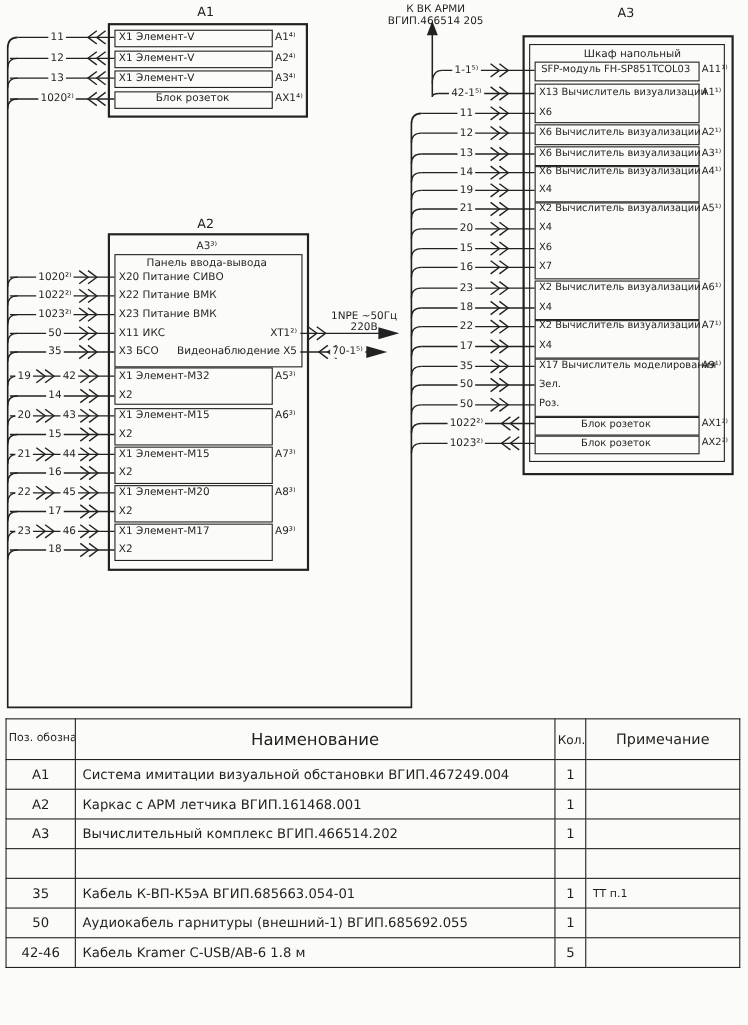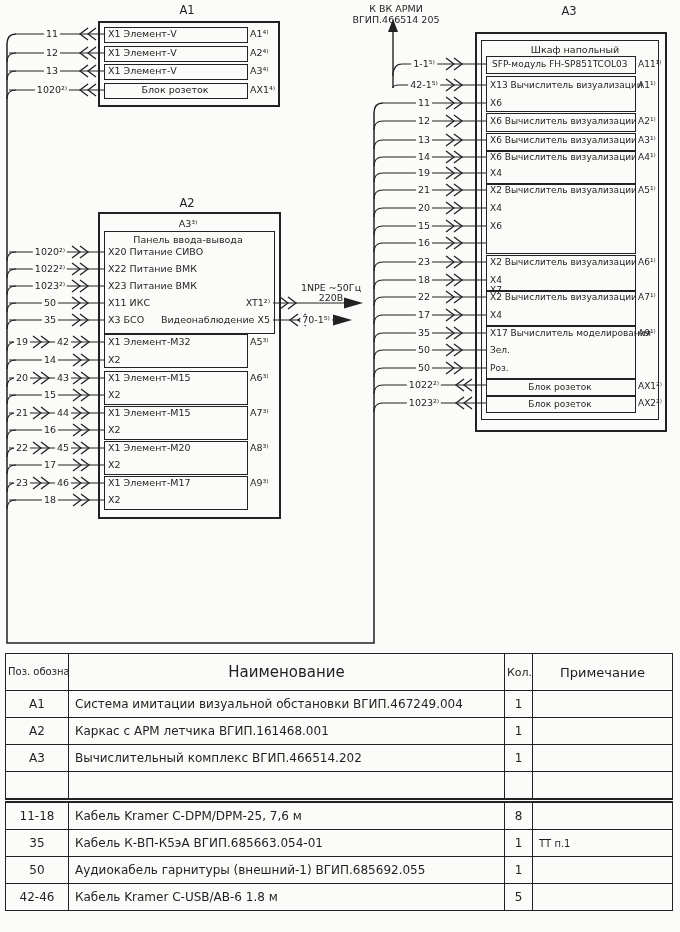--- a/index.html
+++ b/index.html
@@ -343,21 +343,21 @@
 <div class="lbl sm vc" style="left:492px;top:64px;">SFP-модуль FH-SP851TCOL03</div>
 <div class="lbl sm vc" style="left:490px;top:85px;">X13 Вычислитель визуализации</div>
 <div class="lbl sm vc" style="left:490px;top:103px;">X6</div>
 <div class="lbl sm vc" style="left:490px;top:121px;">X6  Вычислитель визуализации</div>
 <div class="lbl sm vc" style="left:490px;top:140px;">X6  Вычислитель визуализации</div>
 <div class="lbl sm vc" style="left:490px;top:157px;">X6  Вычислитель визуализации</div>
 <div class="lbl sm vc" style="left:490px;top:173px;">X4</div>
 <div class="lbl sm vc" style="left:490px;top:190px;">X2  Вычислитель визуализации</div>
 <div class="lbl sm vc" style="left:490px;top:208px;">X4</div>
 <div class="lbl sm vc" style="left:490px;top:226px;">X6</div>
-<div class="lbl sm vc" style="left:490px;top:243px;margin-top:47px;">X7</div>
+<div class="lbl sm vc" style="left:490px;top:243px;">X7</div>
 <div class="lbl sm vc" style="left:490px;top:262px;">X2  Вычислитель визуализации</div>
 <div class="lbl sm vc" style="left:490px;top:280px;">X4</div>
 <div class="lbl sm vc" style="left:490px;top:297px;">X2  Вычислитель визуализации</div>
 <div class="lbl sm vc" style="left:490px;top:315px;">X4</div>
 <div class="lbl sm vc" style="left:490px;top:333px;">X17 Вычислитель моделирования</div>
 <div class="lbl sm vc" style="left:490px;top:350px;">Зел.</div>
 <div class="lbl sm vc" style="left:490px;top:368px;">Роз.</div>
 <div class="lbl sm ctr" style="left:560px;top:387px;">Блок розеток</div>
 <div class="lbl sm ctr" style="left:560px;top:404px;">Блок розеток</div>
 
@@ -405,26 +405,20 @@
     <td>Вычислительный комплекс  ВГИП.466514.202</td>
     <td class="qty">1</td>
     <td class="note"></td>
   </tr>
   <tr>
     <td class="pos"></td>
     <td></td>
     <td class="qty"></td>
     <td class="note"></td>
   </tr>
-  <tr class="rule">
-    <td class="pos">11-18</td>
-    <td>Кабель Kramer C-DPM/DPM-25, 7,6 м</td>
-    <td class="qty">8</td>
-    <td class="note"></td>
-  </tr>
   <tr>
     <td class="pos">35</td>
     <td>Кабель К-ВП-К5эА ВГИП.685663.054-01</td>
     <td class="qty">1</td>
     <td class="note">ТТ п.1</td>
   </tr>
   <tr>
     <td class="pos">50</td>
     <td>Аудиокабель гарнитуры (внешний-1) ВГИП.685692.055</td>
     <td class="qty">1</td>

